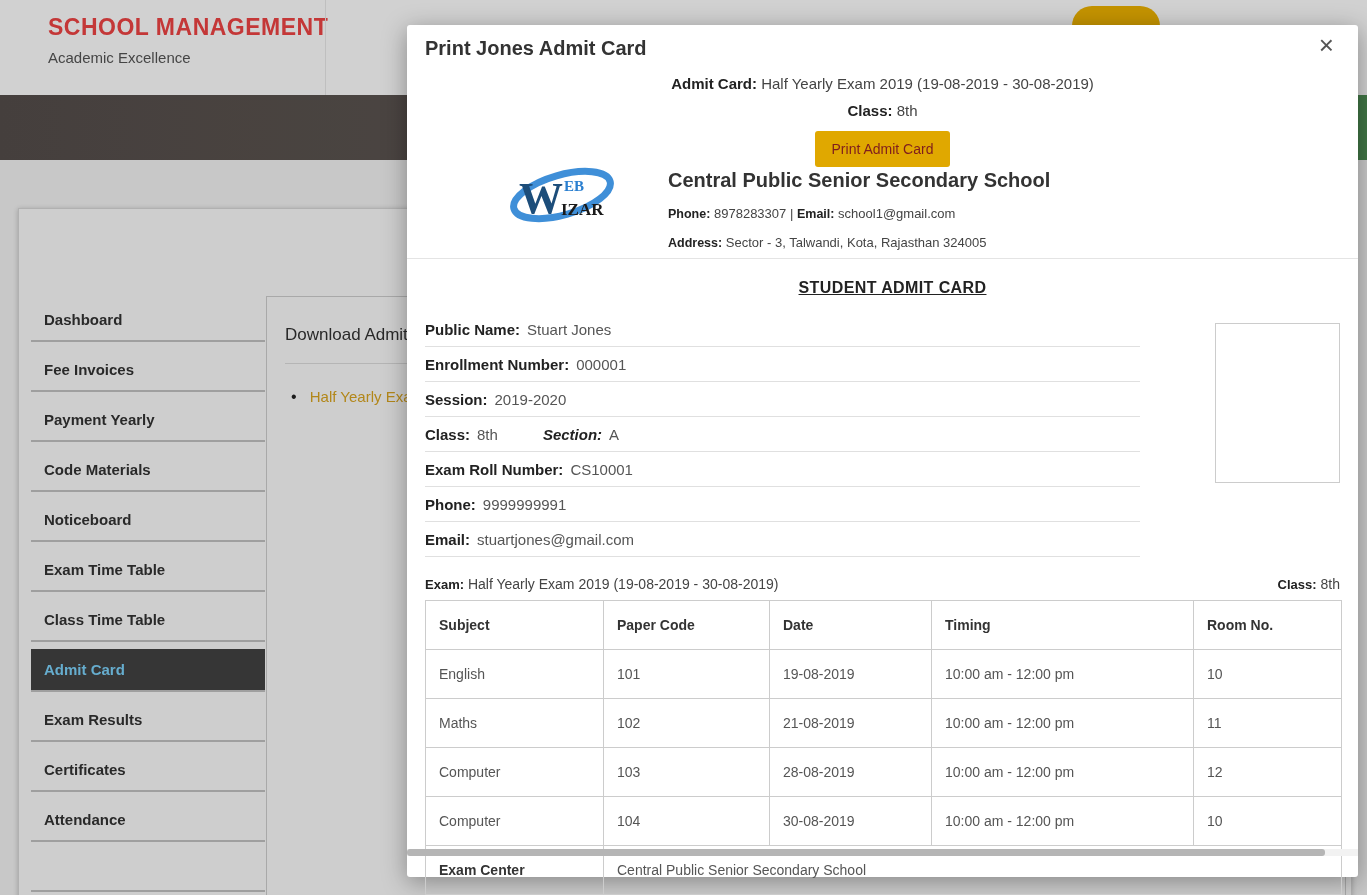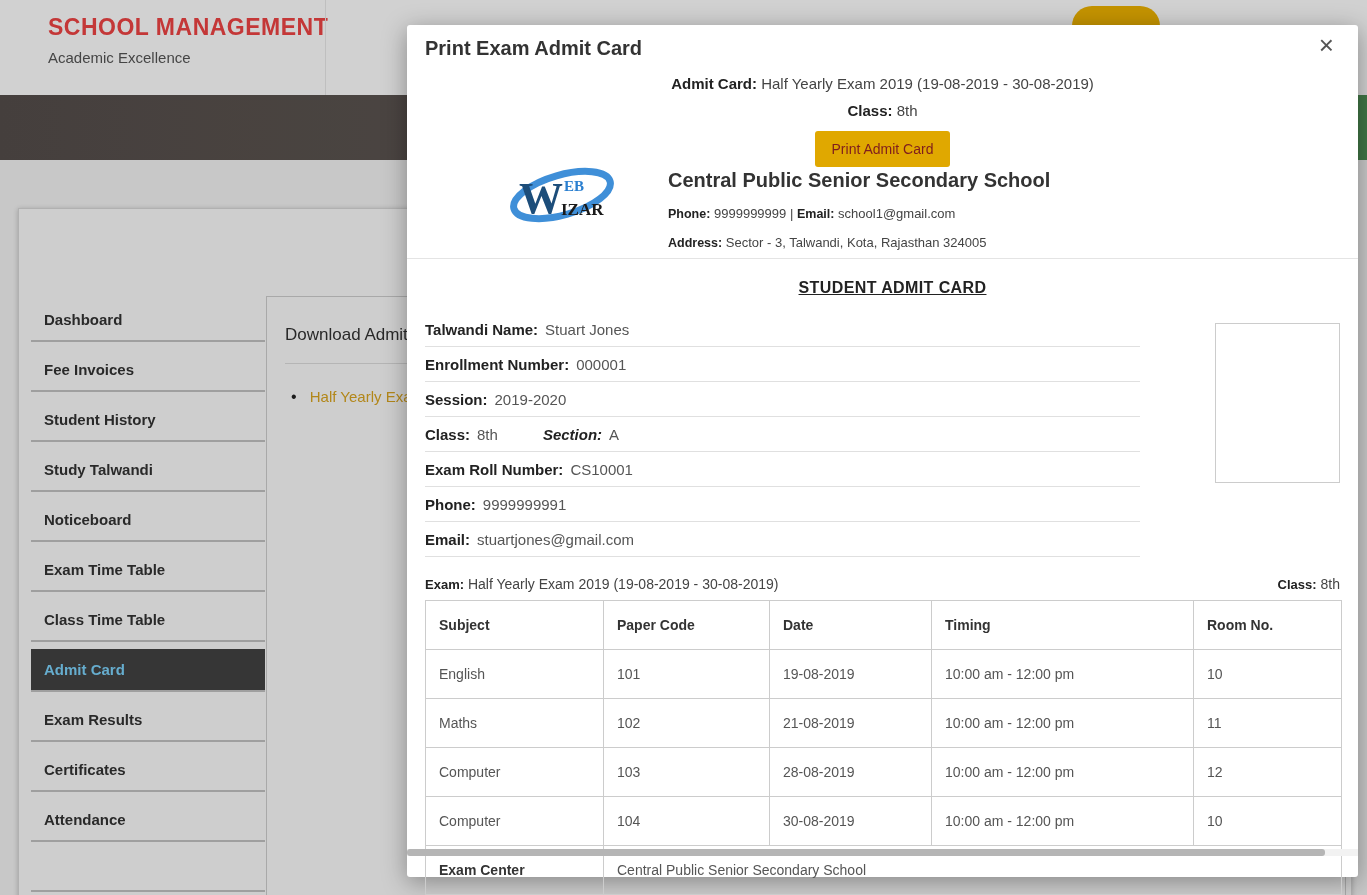--- a/index.html
+++ b/index.html
@@ -100,24 +100,24 @@
 
   <div class="main-card">
     <div class="menu">
       <div class="menu-item">
           <span>Dashboard</span>
         </div>
       <div class="menu-item">
           <span>Fee Invoices</span>
         </div>
       <div class="menu-item">
-          <span>Student History</span>
-        </div>
-      <div class="menu-item">
-          <span>Study Talwandi</span>
+          <span>Payment Yearly</span>
+        </div>
+      <div class="menu-item">
+          <span>Code Materials</span>
         </div>
       <div class="menu-item">
           <span>Noticeboard</span>
         </div>
       <div class="menu-item">
           <span>Exam Time Table</span>
         </div>
       <div class="menu-item">
           <span>Class Time Table</span>
         </div>
@@ -143,21 +143,21 @@
       <hr class="panel-divider">
       <div class="panel-link-row">
         <a class="panel-link">Half Yearly Exam 2019</a>
       </div>
     </div>
   </div>
 
   <div class="overlay"></div>
 
   <div class="modal">
-    <div class="m-title">Print Exam Admit Card</div>
+    <div class="m-title">Print Jones Admit Card</div>
     <button class="m-close">×</button>
 
     <div class="m-info">
       <div class="line">
         <span class="blabel">Admit Card:</span>
         <span>Half Yearly Exam 2019 (19-08-2019 - 30-08-2019)</span>
       </div>
       <div class="line">
         <span class="blabel">Class:</span>
         <span>8th</span>
@@ -169,38 +169,38 @@
       <ellipse cx="55" cy="30" rx="50" ry="20" fill="none" stroke="#3f8fd8" stroke-width="7" transform="rotate(-16 55 30)"></ellipse>
       <text x="12" y="48" font-family="Liberation Serif, serif" font-size="44" font-weight="bold" fill="#1c4d7a">W</text>
       <text x="57" y="26" font-family="Liberation Serif, serif" font-size="15" font-weight="bold" fill="#2a7fd0">EB</text>
       <text x="54" y="50" font-family="Liberation Serif, serif" font-size="17" font-weight="bold" fill="#1a1a1a">IZAR</text>
     </svg>
 
     <div class="school-info">
       <div class="school-name">Central Public Senior Secondary School</div>
       <div class="school-line">
         <span class="sl">Phone:</span>
-        <span>9999999999</span>
+        <span>8978283307</span>
         <span>|</span>
         <span class="sl">Email:</span>
         <span>school1@gmail.com</span>
       </div>
       <div class="school-line">
         <span class="sl">Address:</span>
         <span>Sector - 3, Talwandi, Kota, Rajasthan 324005</span>
       </div>
     </div>
 
     <hr class="m-hr">
 
     <div class="card-heading">STUDENT ADMIT CARD</div>
 
     <div class="fields">
       <div class="field-row">
-        <span class="flabel">Talwandi Name:</span>
+        <span class="flabel">Public Name:</span>
         <span>Stuart Jones</span>
       </div>
       <div class="field-row">
         <span class="flabel">Enrollment Number:</span>
         <span>000001</span>
       </div>
       <div class="field-row">
         <span class="flabel">Session:</span>
         <span>2019-2020</span>
       </div>

